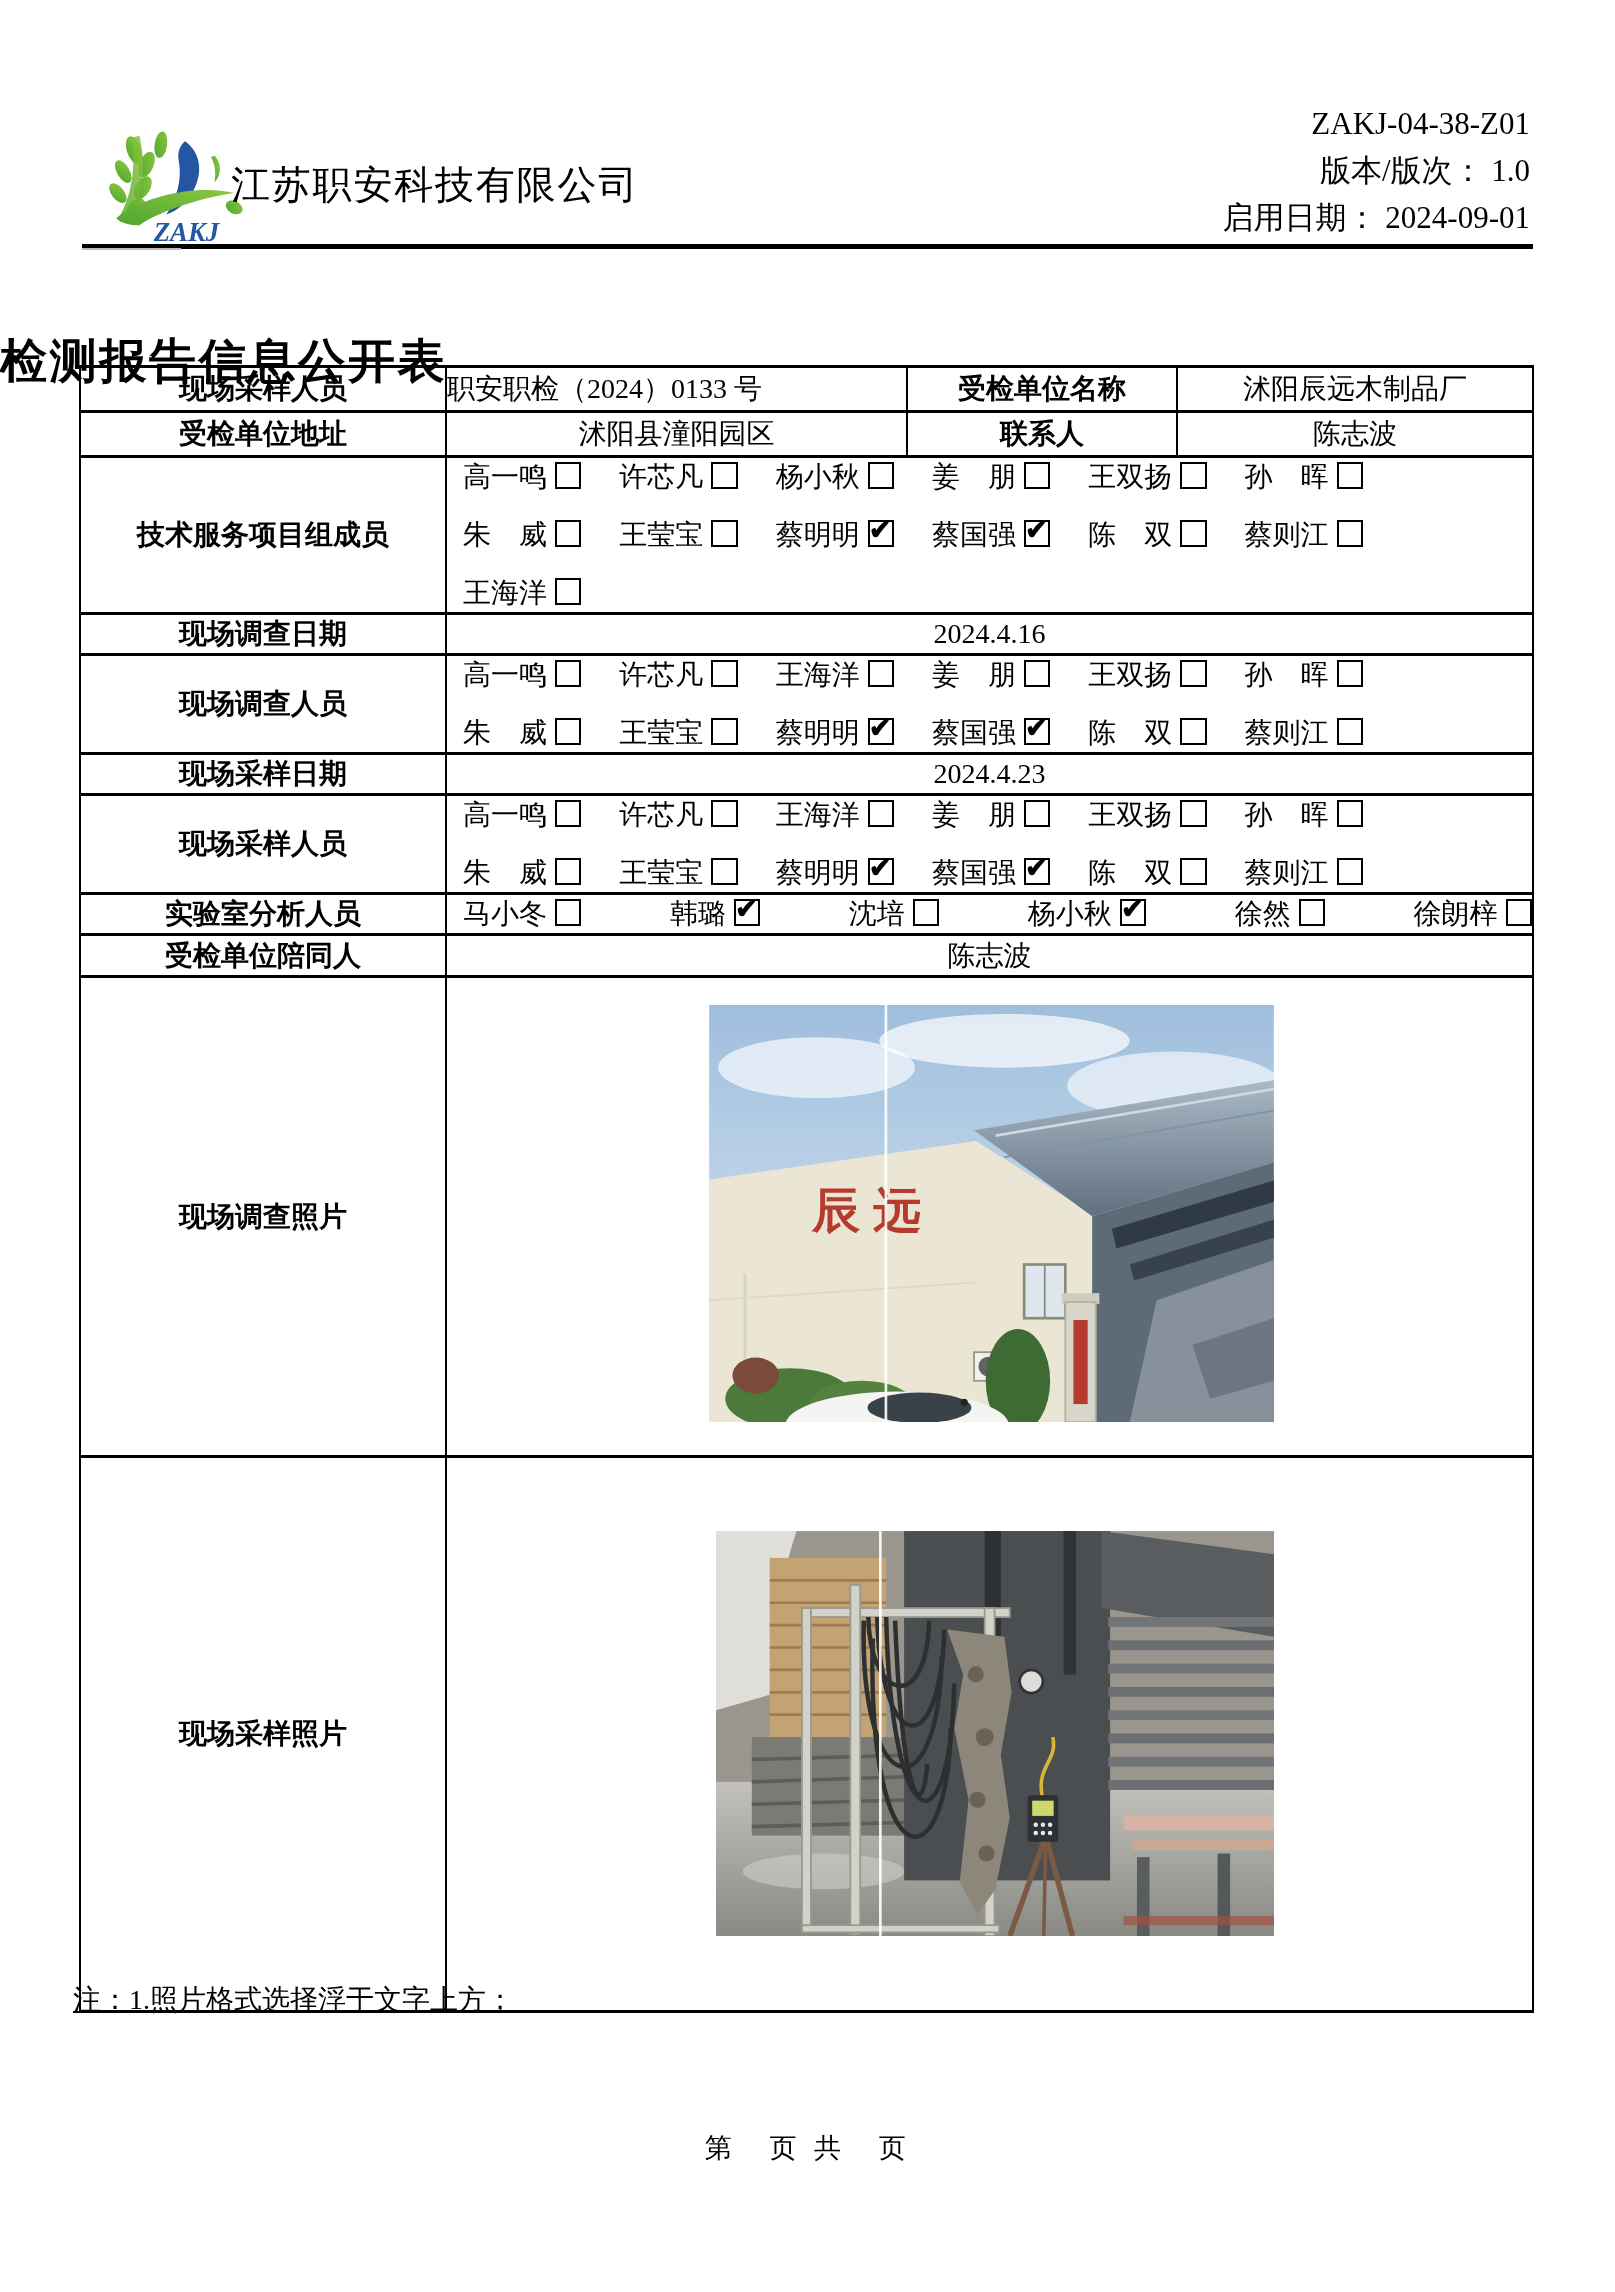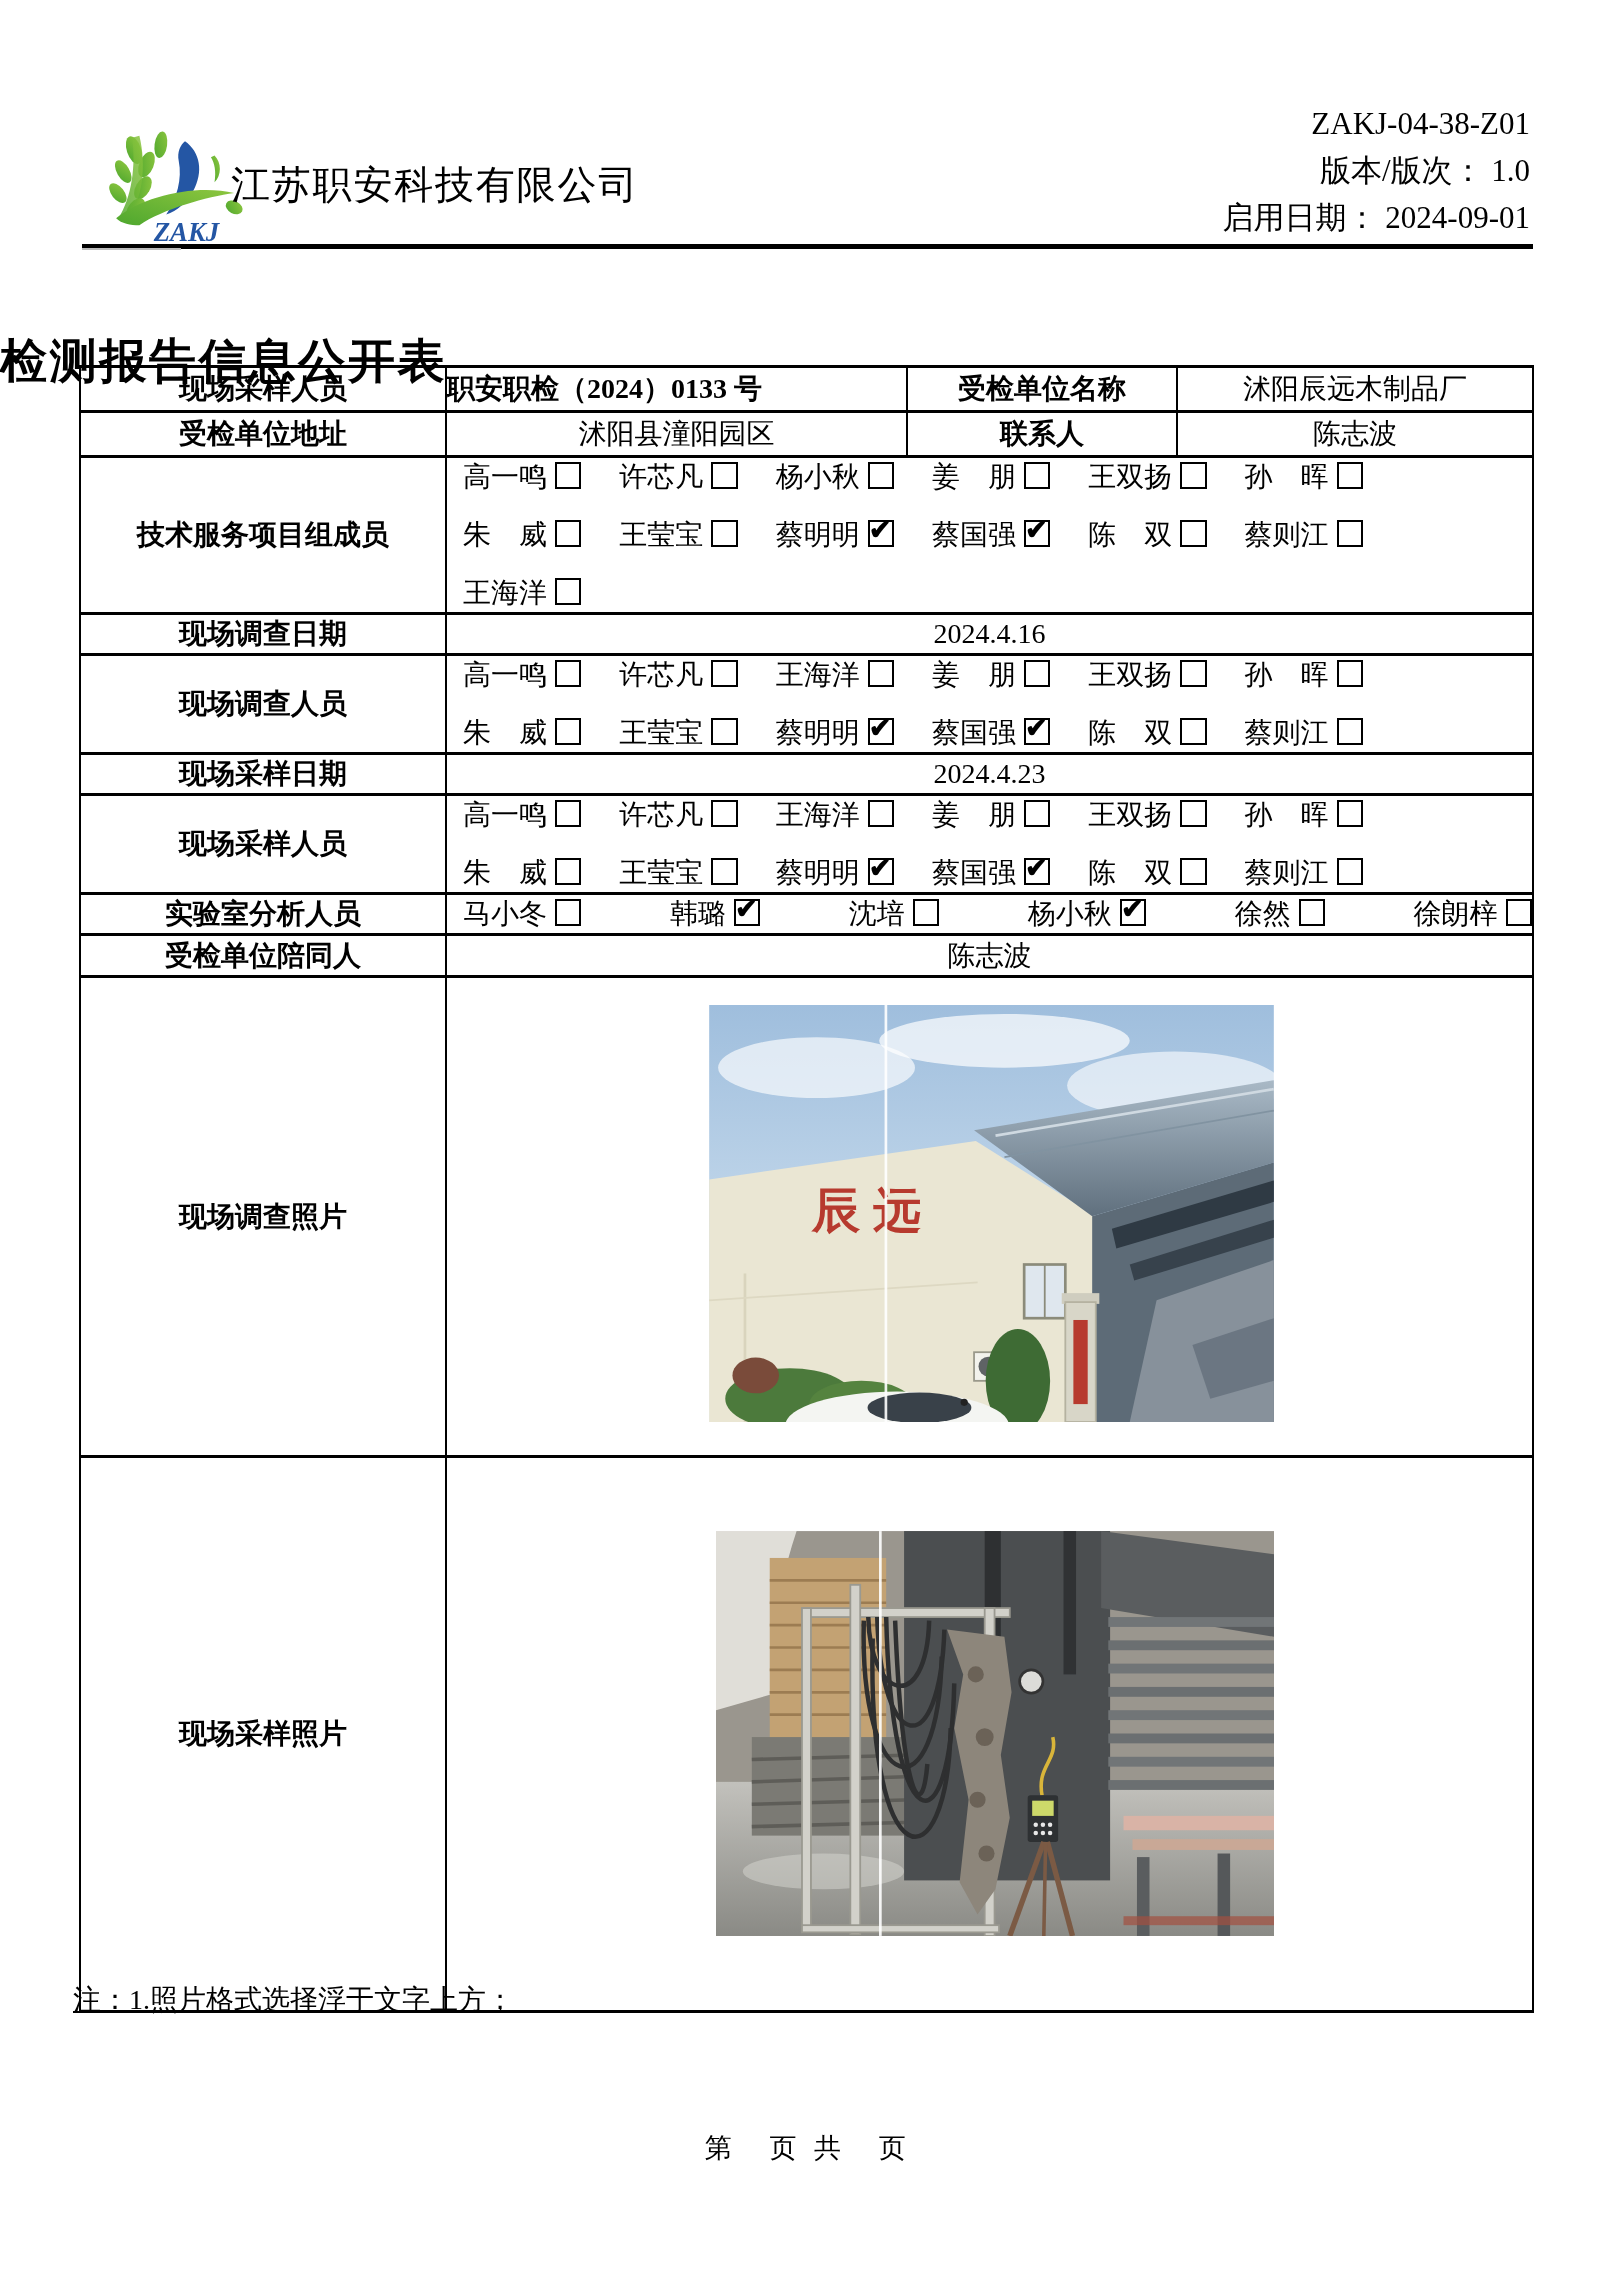--- a/index.html
+++ b/index.html
@@ -14,21 +14,21 @@
   
   .page-title{position:absolute;left:0;top:330px;width:100%;text-align:left;
               font-size:47px;font-weight:bold;letter-spacing:2.7px;}
   
   table.report{position:absolute;left:79px;top:365px;border-collapse:collapse;table-layout:fixed;
                width:1453px;font-size:28px;}
   table.report td{border:2.7px solid #000;border-top-width:3.6px;border-bottom-width:3.6px;
                   padding:0;vertical-align:middle;overflow:hidden;}
   td.lbl{font-weight:bold;text-align:center;}
   td.val-c{text-align:center;}
-  td.val-l{text-align:left;padding-left:16px;font-weight:bold;}
+  td.val-l{text-align:left;padding-left:16px;font-weight:normal;}
   .people-line{display:flex;justify-content:space-between;width:900px;margin:0 0 0 16px;}
   .people-line.single{width:auto;justify-content:flex-start;}
   .people-line.tight{width:auto;gap:23px;}
   .lines{display:flex;flex-direction:column;justify-content:center;height:100%;row-gap:20px;}
   .person{white-space:nowrap;}
   .cb{display:inline-block;width:22.4px;height:22.4px;border:2.7px solid #000;margin-left:8px;
       vertical-align:-2.7px;position:relative;background:#fff;}
   .cb.checked::after{content:"\2714";position:absolute;left:-0.9px;top:-8px;font-size:27px;font-weight:bold;}
   
   .photo-wrap{position:relative;}

